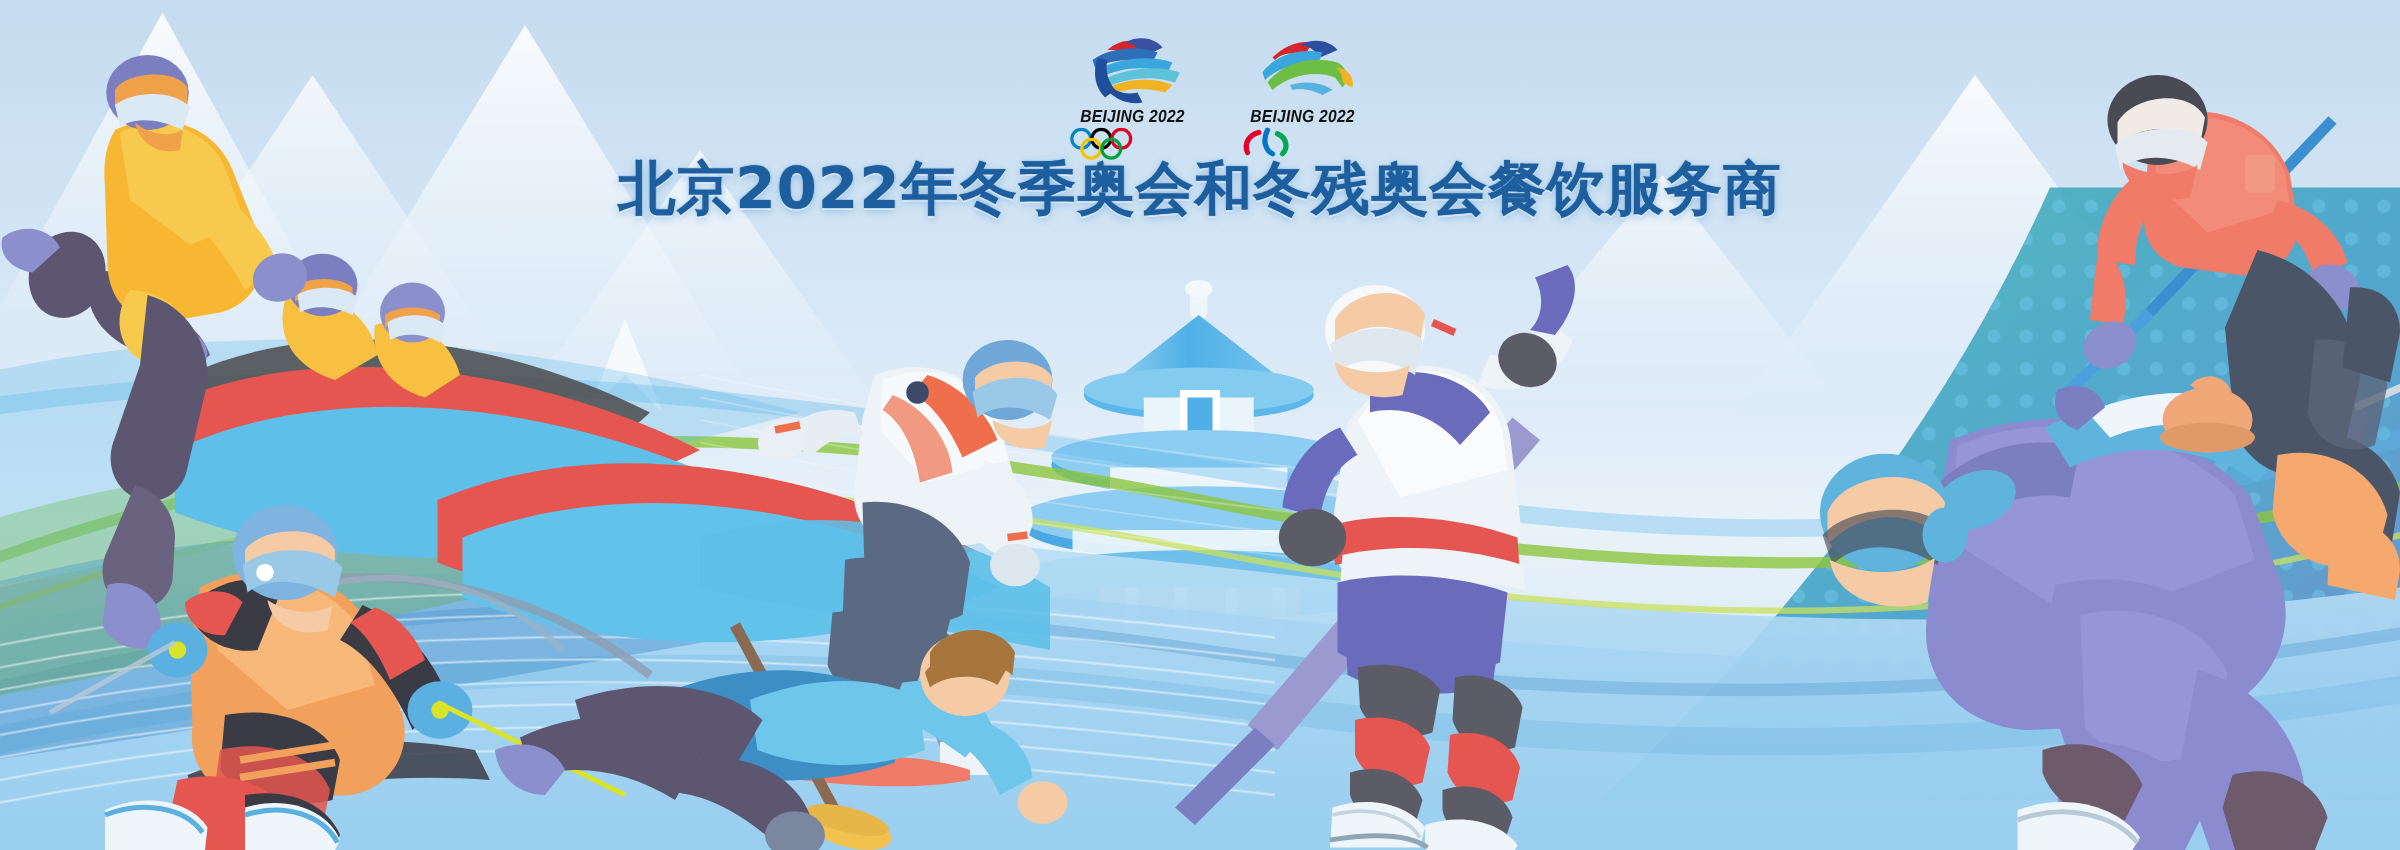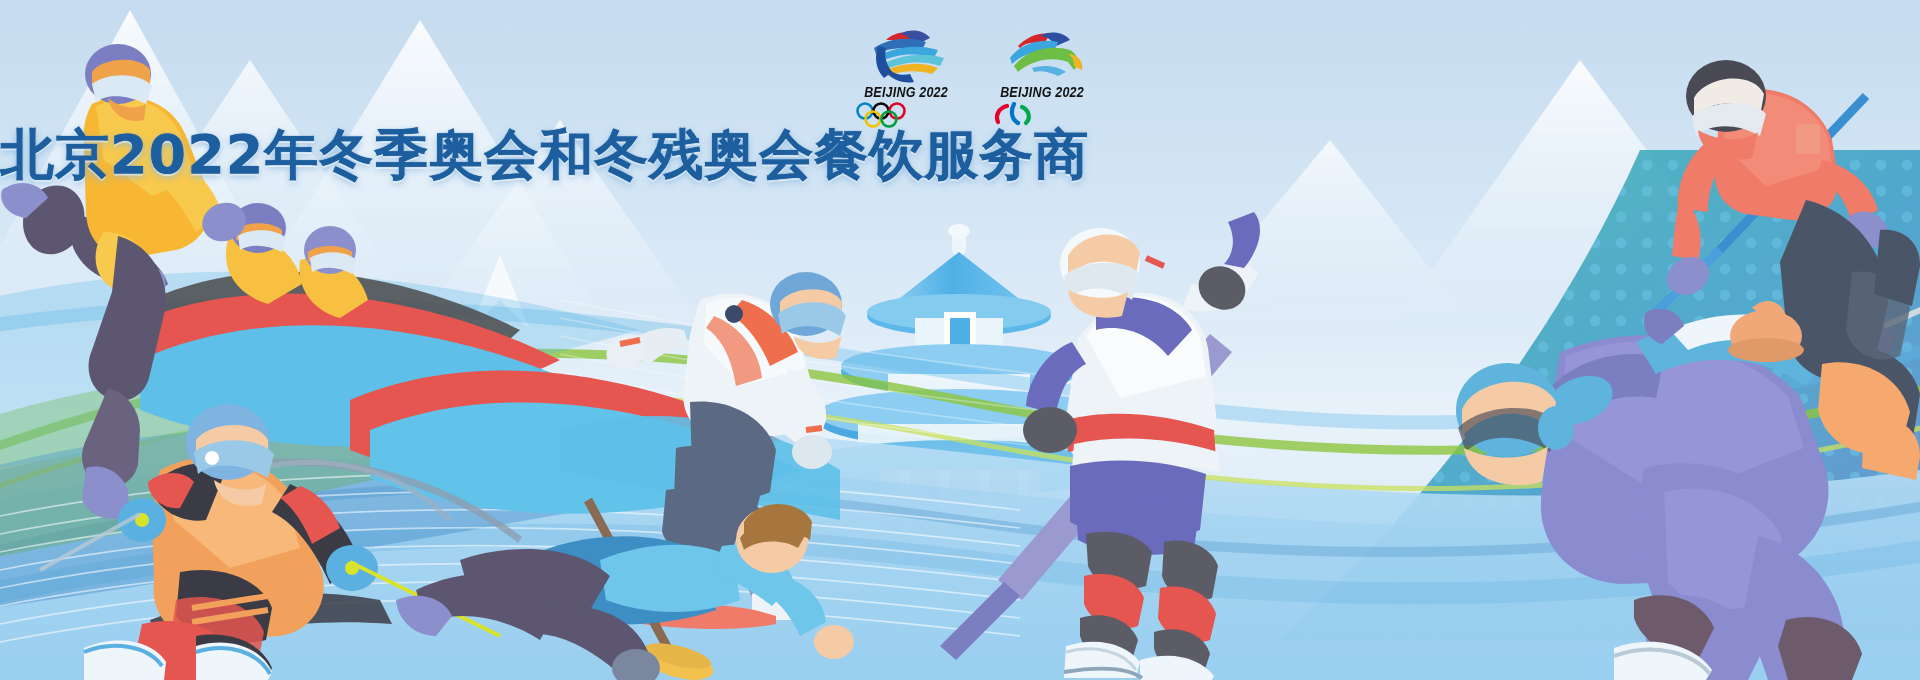--- a/index.html
+++ b/index.html
@@ -19,23 +19,23 @@
   .emblem-word{
     position:absolute;left:0;top:62px;width:108px;text-align:center;
     font-family:"Liberation Sans",sans-serif;font-weight:bold;font-style:italic;
     font-size:12.5px;letter-spacing:.2px;color:#121212;white-space:nowrap;
     transform:scaleY(1.12);
   }
   .rings{position:absolute;left:0;top:78px;width:108px;display:flex;justify-content:center;}
 
   
   .title{
-    position:absolute;left:0;top:124px;width:1920px;text-align:left;
+    position:absolute;left:0;top:124px;width:1920px;text-align:center;
     font-family:"DejaVu Sans","Liberation Sans",sans-serif;
-    font-weight:bold;font-size:54px;letter-spacing:1px;
+    font-weight:bold;font-size:46px;letter-spacing:1px;
     color:#1d5f9e;
     text-shadow:0 0 1px #1d5f9e, 0 2px 0 rgba(255,255,255,.55), 0 3px 7px rgba(140,185,225,.85);
     white-space:nowrap;line-height:1.15;
   }
 </style>
 </head>
 <body>
 
 <div class="banner">
 

